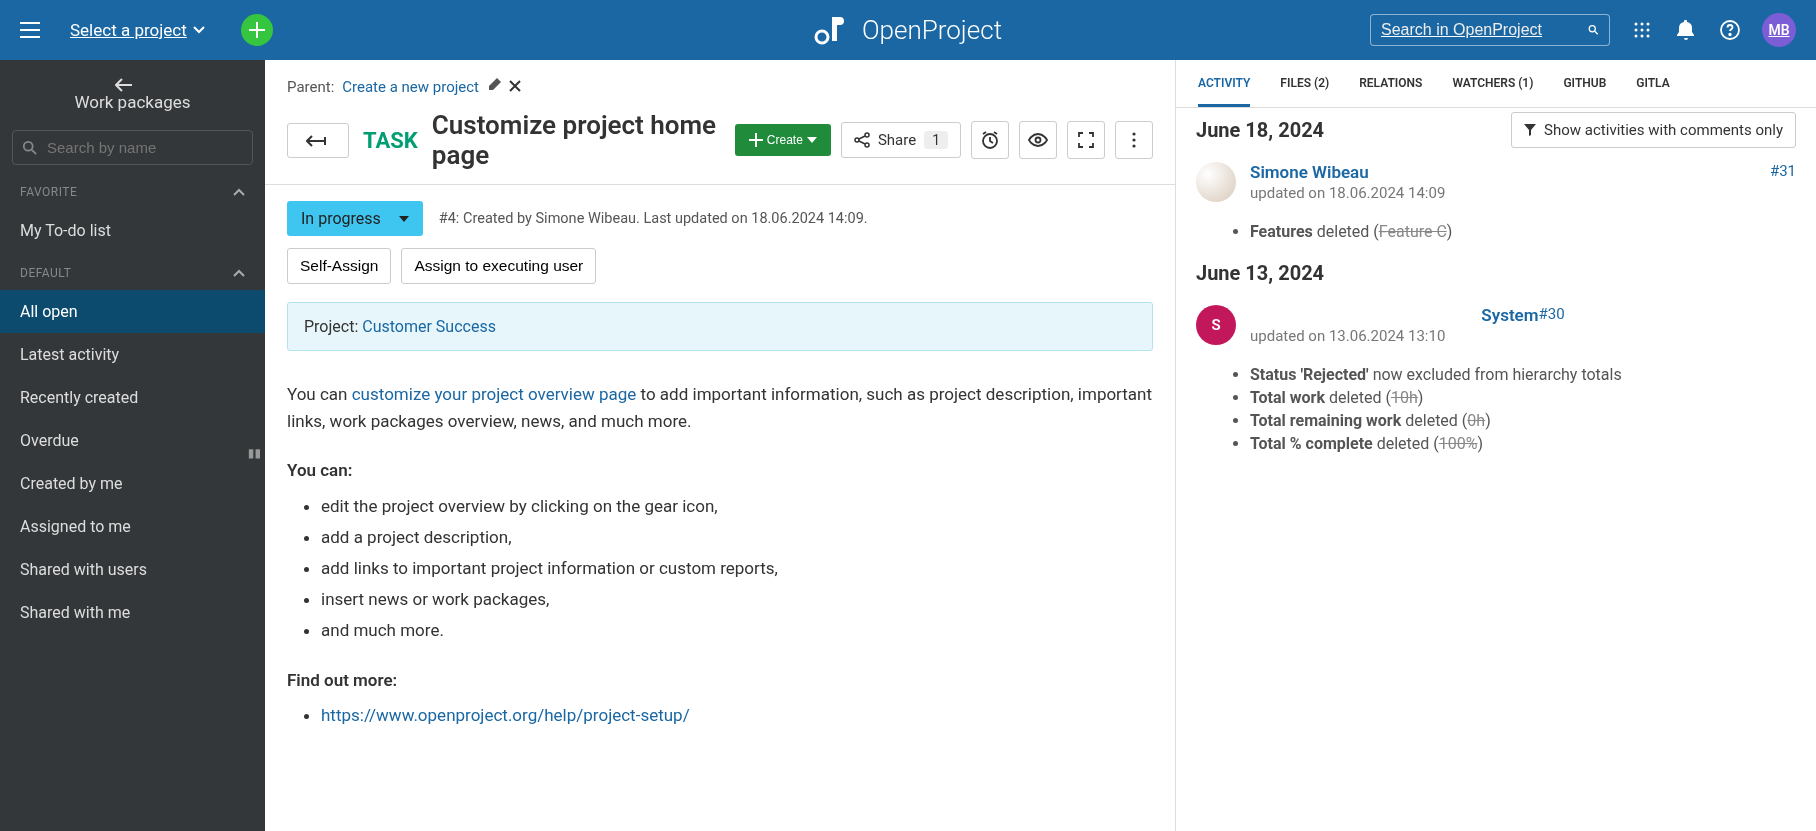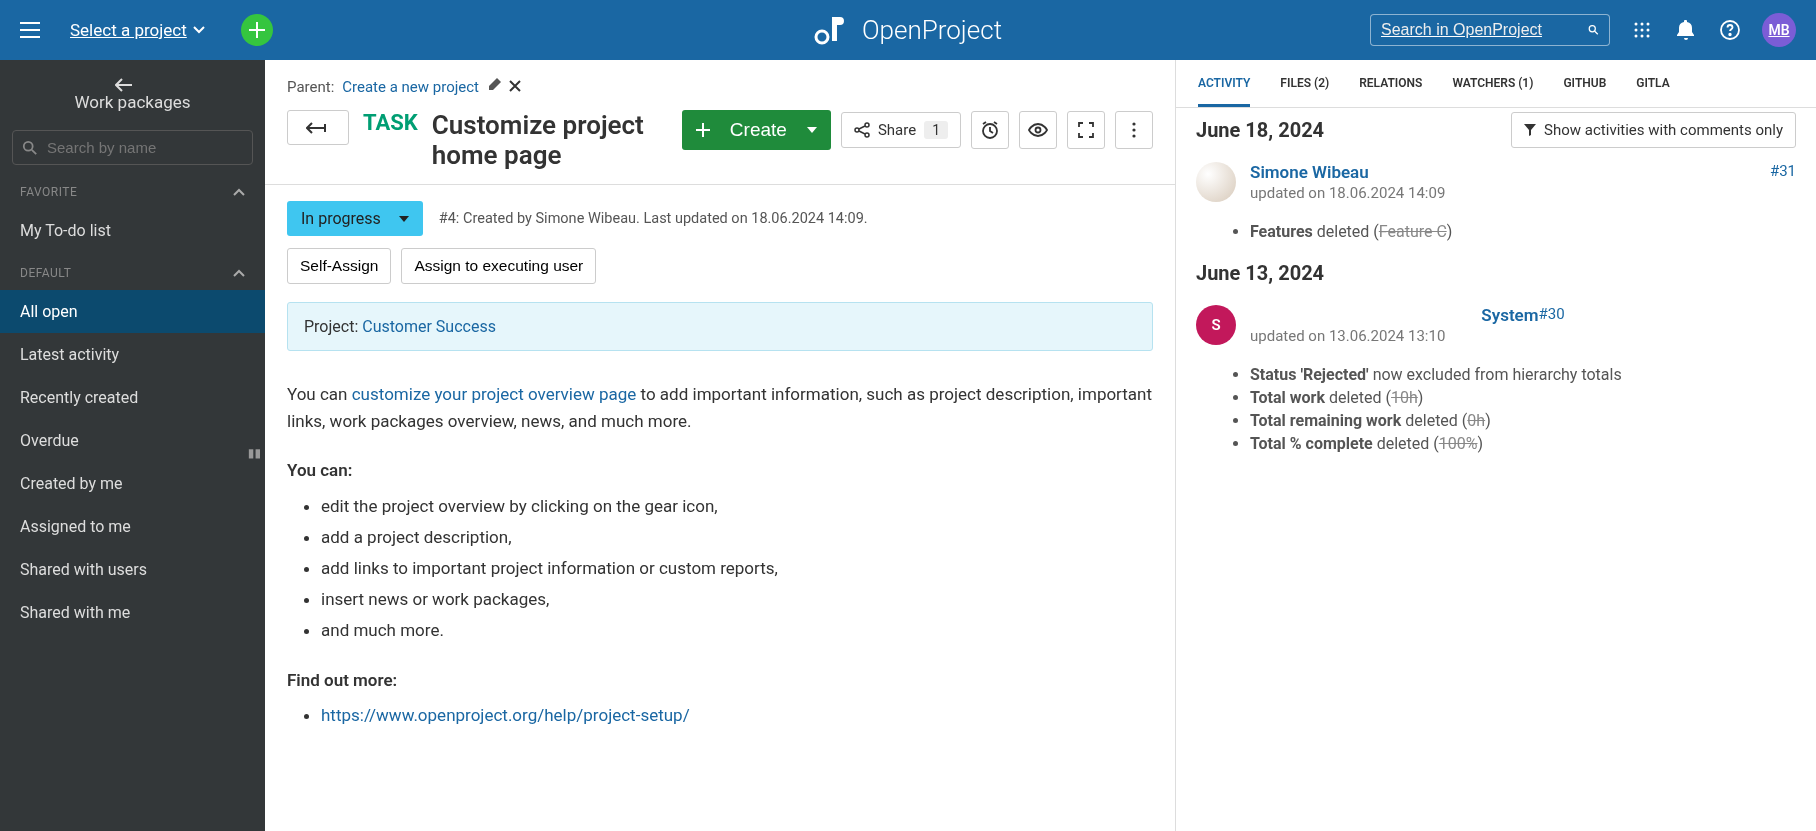--- a/index.html
+++ b/index.html
@@ -39,27 +39,27 @@
 
   
   .main { flex: 1; display: flex; overflow: hidden; }
   .detail-left { flex: 1; padding: 18px 22px; overflow-y: auto; border-right: 1px solid #ddd; }
   .detail-right { width: 640px; padding: 0; overflow-y: auto; }
 
   .parent-row { display: flex; align-items: center; gap: 8px; font-size: 15px; color: #555; margin-bottom: 14px; }
   .parent-row a { color: #1A67A3; text-decoration: none; }
   .parent-row .mini-icon { cursor: pointer; color:#555; }
 
-  .title-row { display: flex; align-items: flex-start; gap: 14px; }
+  .title-row { display: flex; align-items: center; gap: 14px; }
   .back-btn { border:1px solid #ccc; border-radius:3px; padding: 6px 18px; cursor:pointer; font-size:18px; }
   .type-label { color: #009e73; font-weight: 700; font-size: 22px; text-transform: uppercase; }
   .wp-title { font-size: 26px; font-weight: 600; color:#333; }
   
   .toolbar-right { margin-left:auto; display:flex; align-items:center; gap:10px; }
-  .btn-create { background: #1f8b3b; color:#fff; border:none; border-radius:3px; padding: 9px 14px; display:flex; align-items:center; gap:20px; font-size:19px; cursor:pointer; }
+  .btn-create { background: #1f8b3b; color:#fff; border:none; border-radius:3px; padding: 9px 14px; display:flex; align-items:center; gap:4px; font-size:12px; cursor:pointer; }
   .btn-share { border:1px solid #ccc; background:#fff; padding:8px 12px; border-radius:3px; display:flex; align-items:center; gap:8px; cursor:pointer; font-size:15px; }
   .btn-share .badge { background:#eee; padding:1px 8px; border-radius:3px; font-size:14px; }
   .icon-btn { border:1px solid #ccc; background:#fff; width:38px; height:38px; border-radius:3px; display:flex; align-items:center; justify-content:center; cursor:pointer; }
 
   .divider { border-top:1px solid #ddd; margin: 14px -22px 16px -22px; }
   .status-pill { background:#3fc6f0; color:#222; padding:8px 14px; border-radius:3px; display:inline-flex; align-items:center; gap:18px; cursor:pointer; font-size:16px; }
   .meta-text { font-size:14.5px; color:#555; margin-left:16px; }
   .assign-row { margin-top:12px; display:flex; gap:10px; }
   .chip-btn { border:1px solid #ccc; background:#fff; padding:8px 12px; border-radius:3px; cursor:pointer; font-size:15.5px; }
   .project-banner { background:#e6f6fb; border:1px solid #b6e2f0; border-radius:3px; padding:14px 16px; margin-top:18px; font-size:16px; }

